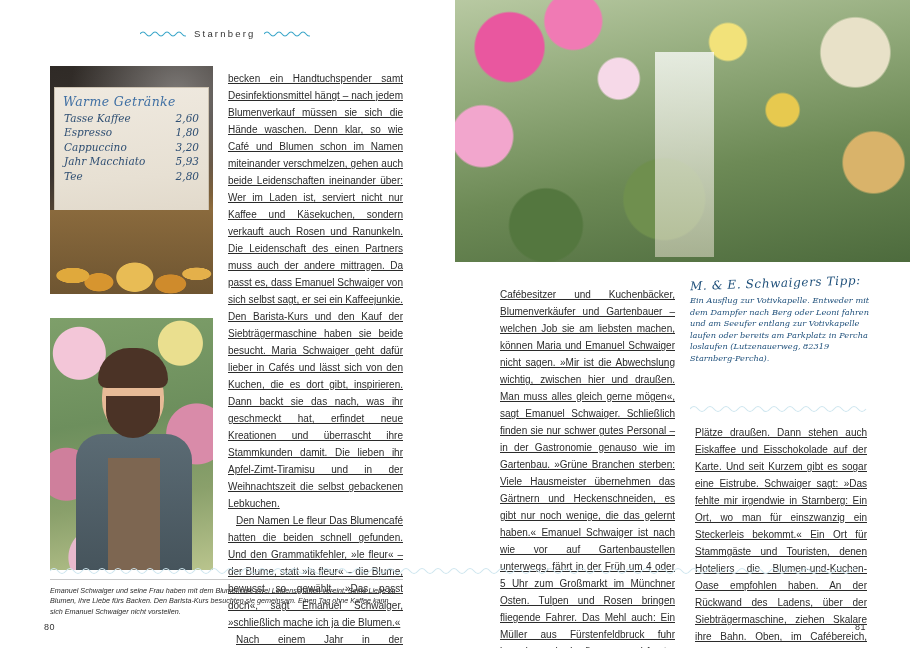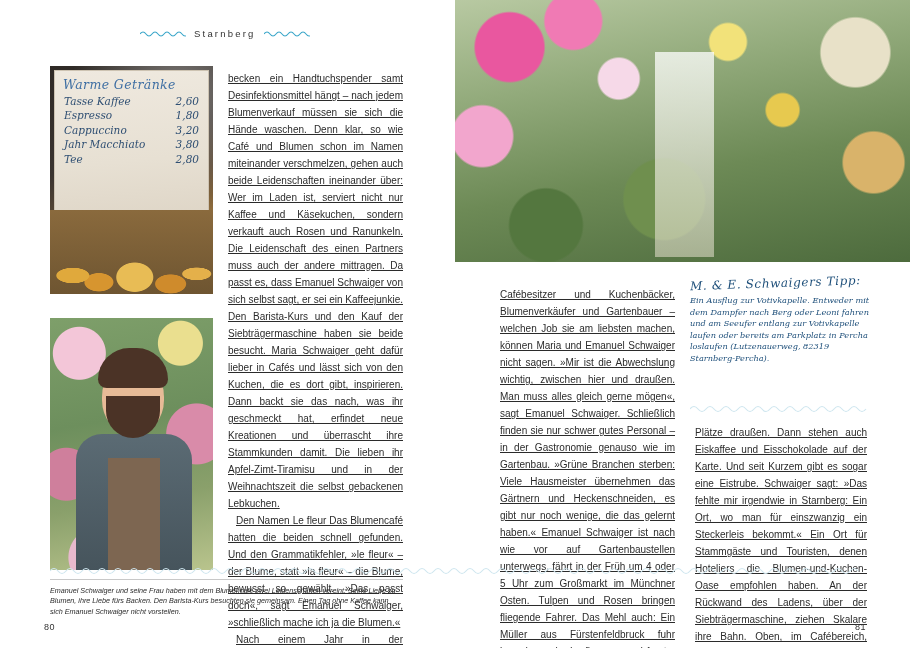--- a/index.html
+++ b/index.html
@@ -66,21 +66,21 @@
   
   #photo-chalkboard { left: 50px; top: 66px; width: 163px; height: 228px; }
   #photo-chalkboard .sky {
     position: absolute; inset: 0;
     background:
       radial-gradient(circle at 78% 12%, rgba(255,255,255,0.35), rgba(255,255,255,0) 45%),
       linear-gradient(160deg, #2f2a26 0%, #3a3430 38%, #5c4a36 55%, #8d6b3c 70%, #caa25a 100%);
   }
   .board {
     position: absolute;
-    left: 4px; top: 4px; right: 4px; height: 148px;
+    left: 4px; top: 21px; right: 4px; height: 148px;
     background: linear-gradient(175deg, #efe9df 0%, #e7e0d3 60%, #ded5c6 100%);
     border: 1px solid #cdc3b2;
   }
   .board-title {
     margin: 6px 0 2px 8px;
     font-family: "DejaVu Serif", serif;
     font-style: italic;
     font-size: 12.5px;
     color: #3f6fa3;
     letter-spacing: 0.4px;
@@ -276,21 +276,21 @@
       <div class="board-row">
         <span>Espresso</span>
         <span>1,80</span>
       </div>
       <div class="board-row">
         <span>Cappuccino</span>
         <span>3,20</span>
       </div>
       <div class="board-row">
         <span>Jahr Macchiato</span>
-        <span>3,80</span>
+        <span>5,93</span>
       </div>
       <div class="board-row">
         <span>Tee</span>
         <span>2,80</span>
       </div>
     </div>
     <div class="veggies"></div>
   </div>
 
   <div class="photo" id="photo-portrait">

